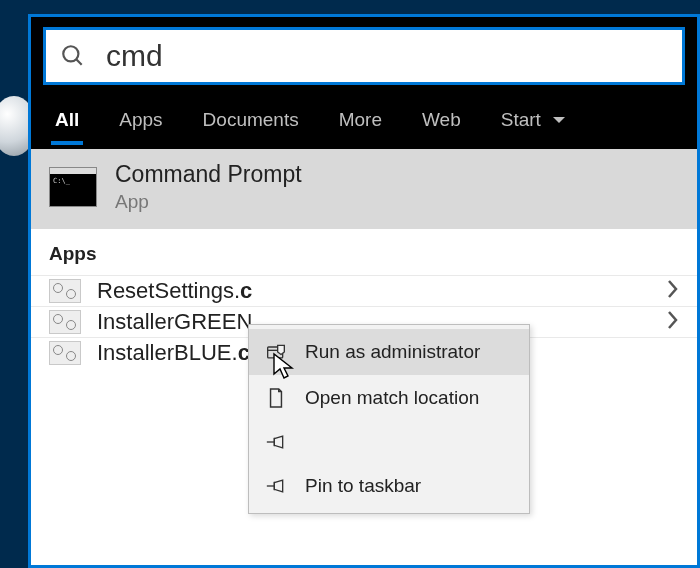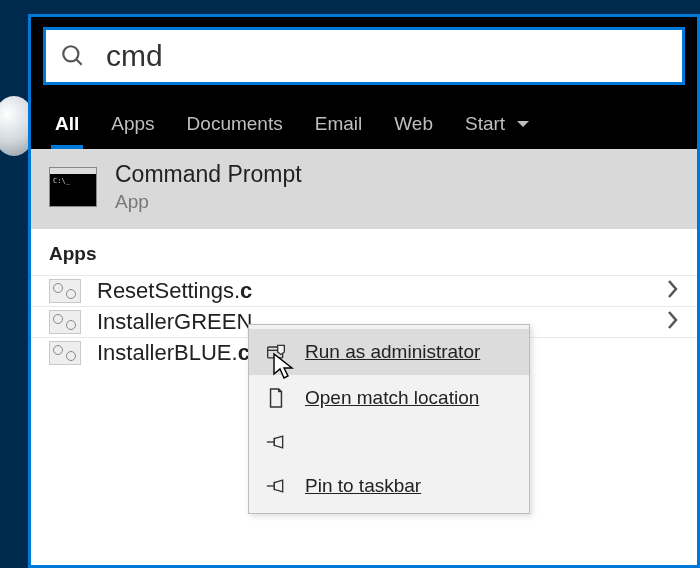--- a/index.html
+++ b/index.html
@@ -44,23 +44,23 @@
     font-size: 30px;
     font-weight: 300;
     margin-left: 18px;
     flex: 1;
     color: #333;
     background: transparent;
     font-family: inherit;
   }
   .tabs {
     display: flex;
-    align-items: flex-end;
-    gap: 24px;
-    padding: 8px 20px 0 20px;
+    align-items: flex-start;
+    gap: 32px;
+    padding: 8px 20px 8px 20px;
     height: 58px;
   }
   .tab {
     color: #bfbfbf;
     font-size: 19px;
     font-weight: 400;
     padding: 10px 4px 14px 4px;
     cursor: default;
     white-space: nowrap;
     position: relative;
@@ -156,21 +156,20 @@
     z-index: 50;
     padding: 4px 0;
   }
   .menu-item {
     display: flex;
     align-items: center;
     padding: 12px 16px;
     font-size: 19px;
     color: #222;
     gap: 18px;
-    text-decoration: underline;
   }
   .menu-item.hover { background: #dcdcdc; }
   .menu-icon { width: 22px; display: flex; justify-content: center; flex: none; }
   .cursor {
     position: absolute;
     top: 352px;
     left: 272px;
     z-index: 60;
     pointer-events: none;
   }
@@ -200,21 +199,21 @@
           <line x1="20" y1="20" x2="15" y2="15"></line>
         </svg>
       </span>
       <input class="search-input" value="cmd" placeholder="Type here to search" style="">
     </div>
 
     <div class="tabs">
       <div class="tab active">All</div>
       <div class="tab">Apps</div>
       <div class="tab">Documents</div>
-      <div class="tab">Email</div>
+      <div class="tab">More</div>
       <div class="tab">Web</div>
       <div class="tab">
         <span>Start</span>
         <span class="more-chevron">
           <svg width="14" height="10" viewBox="0 0 14 10" fill="#bfbfbf">
               <path d="M1 1 L7 7 L13 1 Z"></path>
             </svg>
         </span>
       </div>
     </div>

